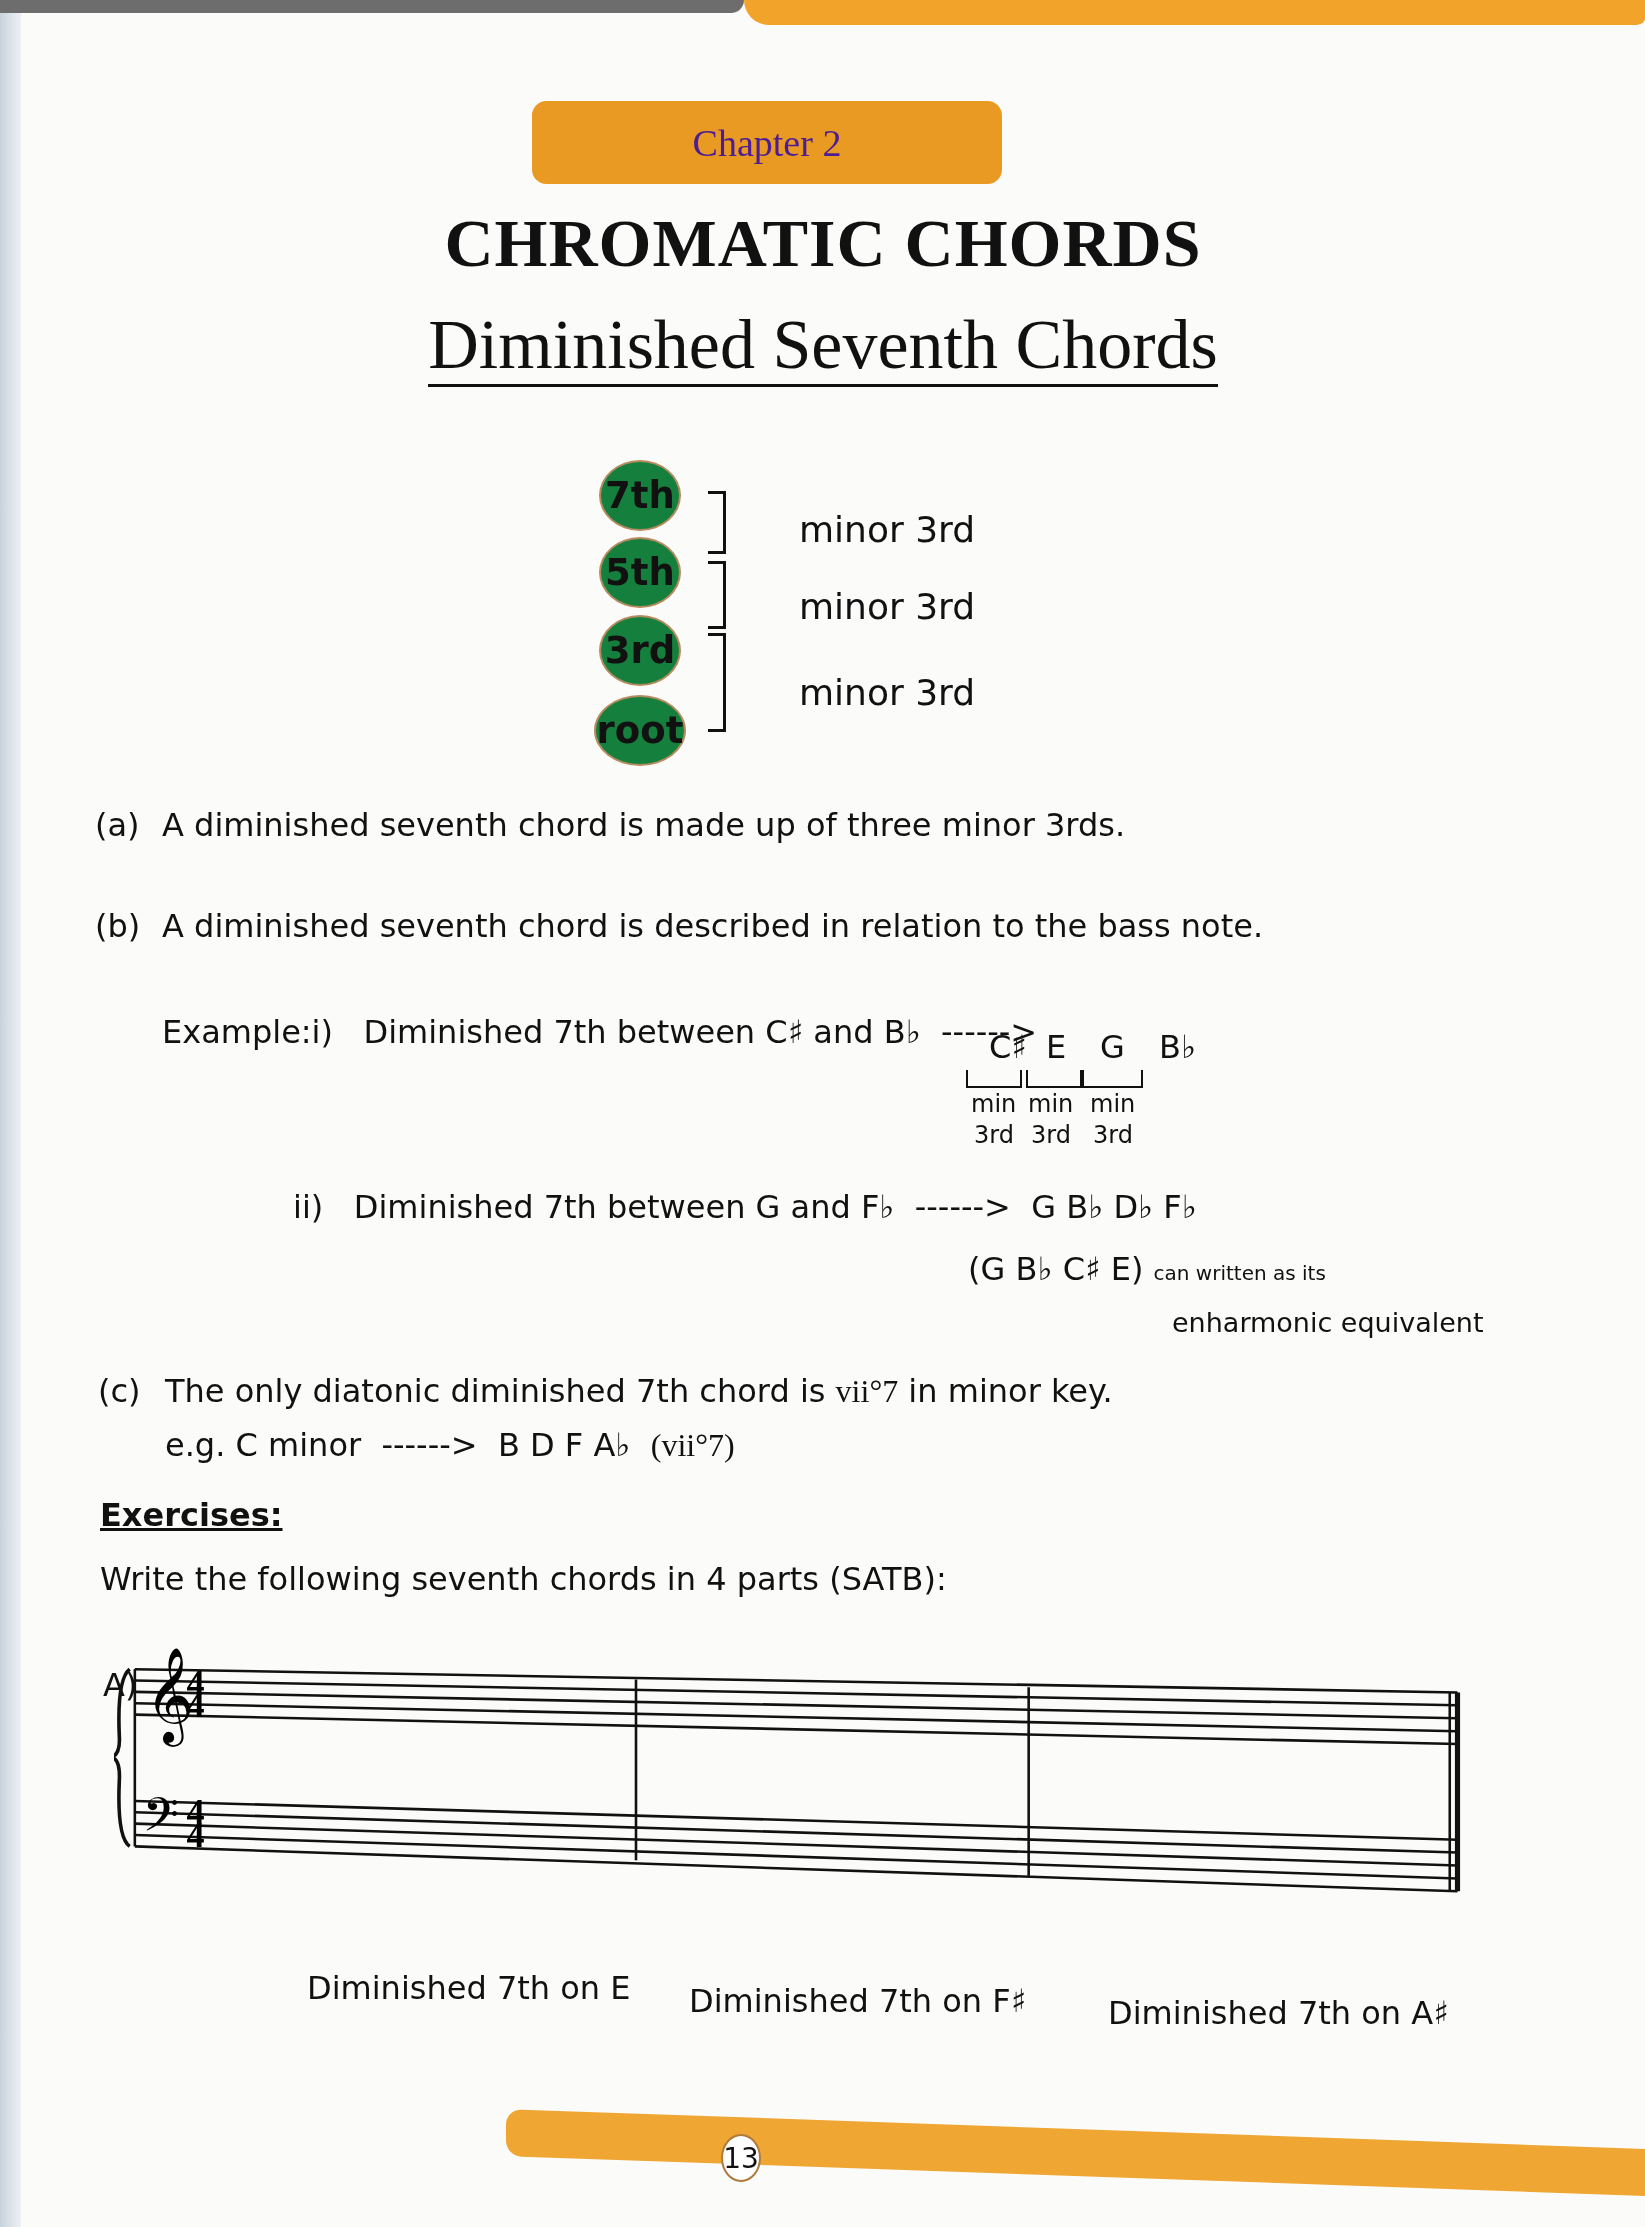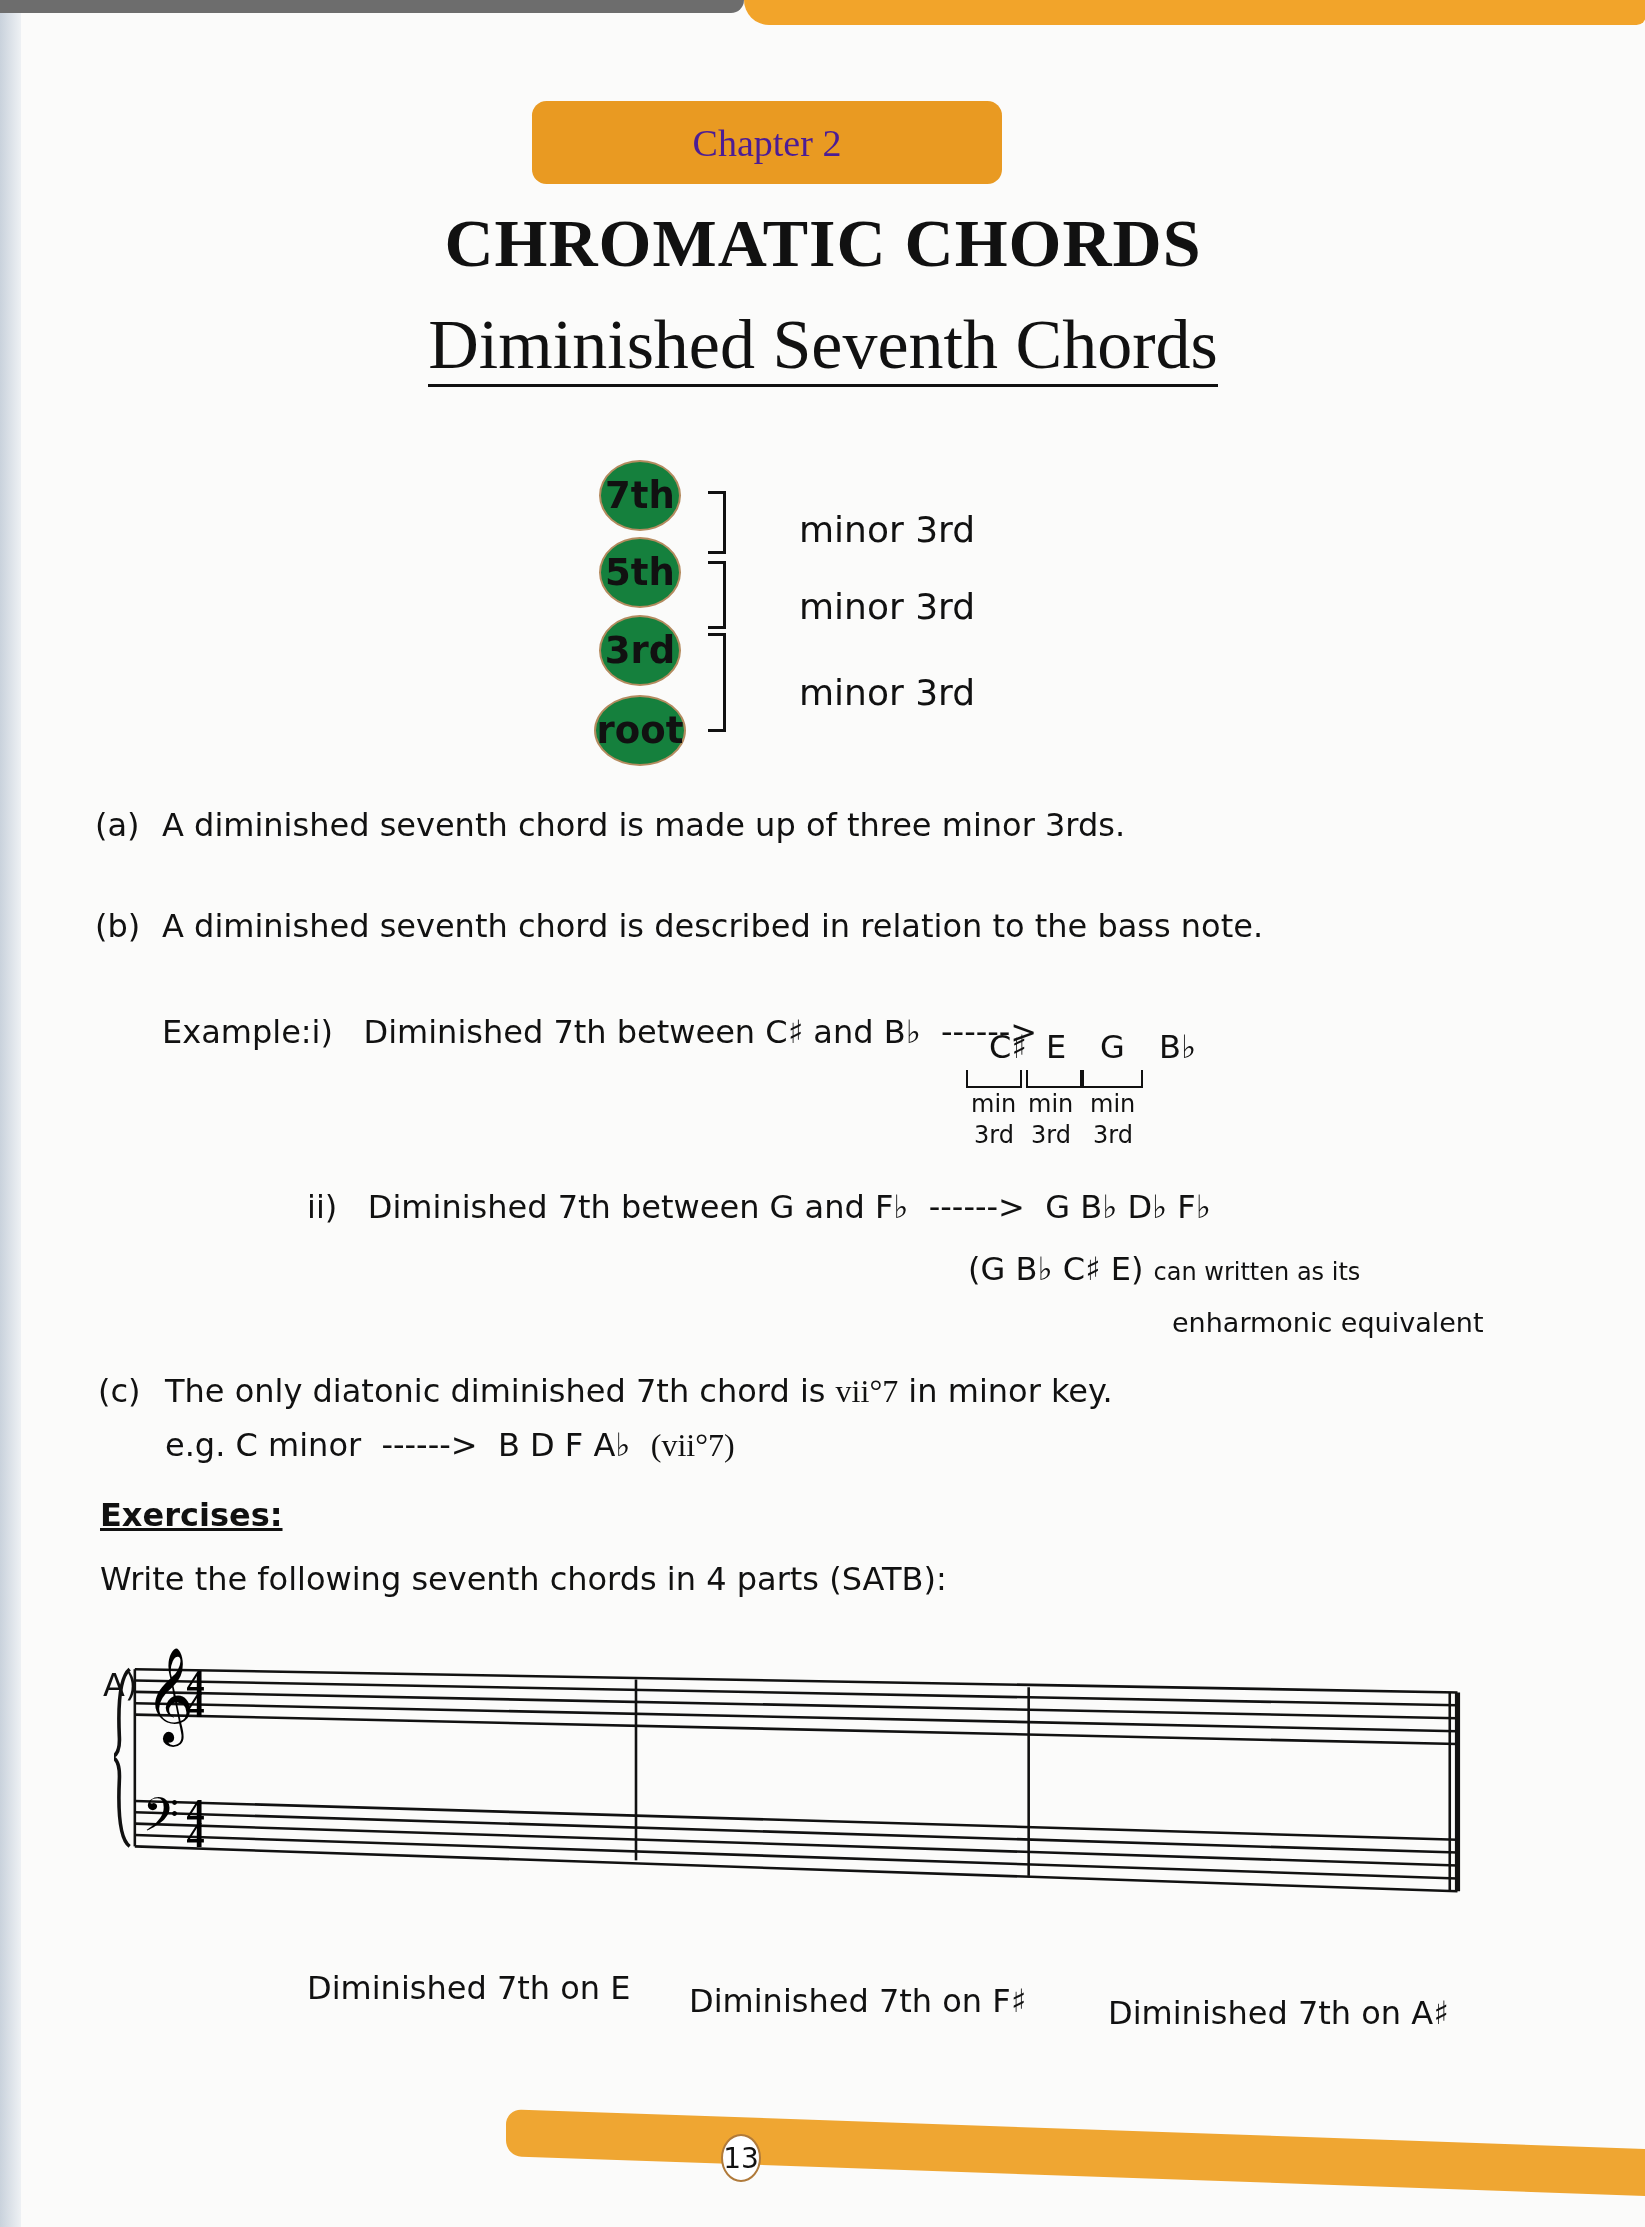--- a/index.html
+++ b/index.html
@@ -87,29 +87,29 @@
   <div class="bracket" style="left:1026px;top:1070px;width:52px;height:15.5px;border-top:none;border-left:2.6px solid #111;border-width:2.6px;"></div>
   <div class="bracket" style="left:1082px;top:1070px;width:57px;height:15.5px;border-top:none;border-left:2.6px solid #111;border-width:2.6px;"></div>
   <span class="sm" style="left:971px;top:1090px;">min</span>
   <span class="sm" style="left:1028px;top:1090px;">min</span>
   <span class="sm" style="left:1090px;top:1090px;">min</span>
   <span class="sm" style="left:974px;top:1121px;">3rd</span>
   <span class="sm" style="left:1031px;top:1121px;">3rd</span>
   <span class="sm" style="left:1093px;top:1121px;">3rd</span>
 </div>
 
-<div class="para" style="left:274px;top:1188px;">
+<div class="para" style="left:260px;top:1188px;">
   <span>ii)</span>&nbsp;&nbsp;
   <span>Diminished 7th between G and F♭</span>&nbsp;
   <span>------&gt;</span>&nbsp;
   <span>G  B♭  D♭  F♭</span>
 </div>
 <div class="para" style="left:935px;top:1250px;">
   <span>(G  B♭  C♯  E)</span>
-  <span style="font-size:24px;">can written as its</span>
+  <span style="font-size:20px;">can written as its</span>
 </div>
 <div class="para" style="left:1139px;top:1307px;font-size:27px;">enharmonic equivalent</div>
 
 <div class="para" style="left:65px;top:1372px;">
   <span class="lbl">(c)</span><span>The only diatonic diminished 7th chord is </span><span style="font-family:'Liberation Serif',serif;">vii°7</span><span> in minor key.</span>
 </div>
 <div class="para" style="left:132px;top:1426px;">
   <span>e.g. C minor</span>&nbsp;
   <span>------&gt;</span>&nbsp;
   <span>B  D  F  A♭</span>&nbsp;

